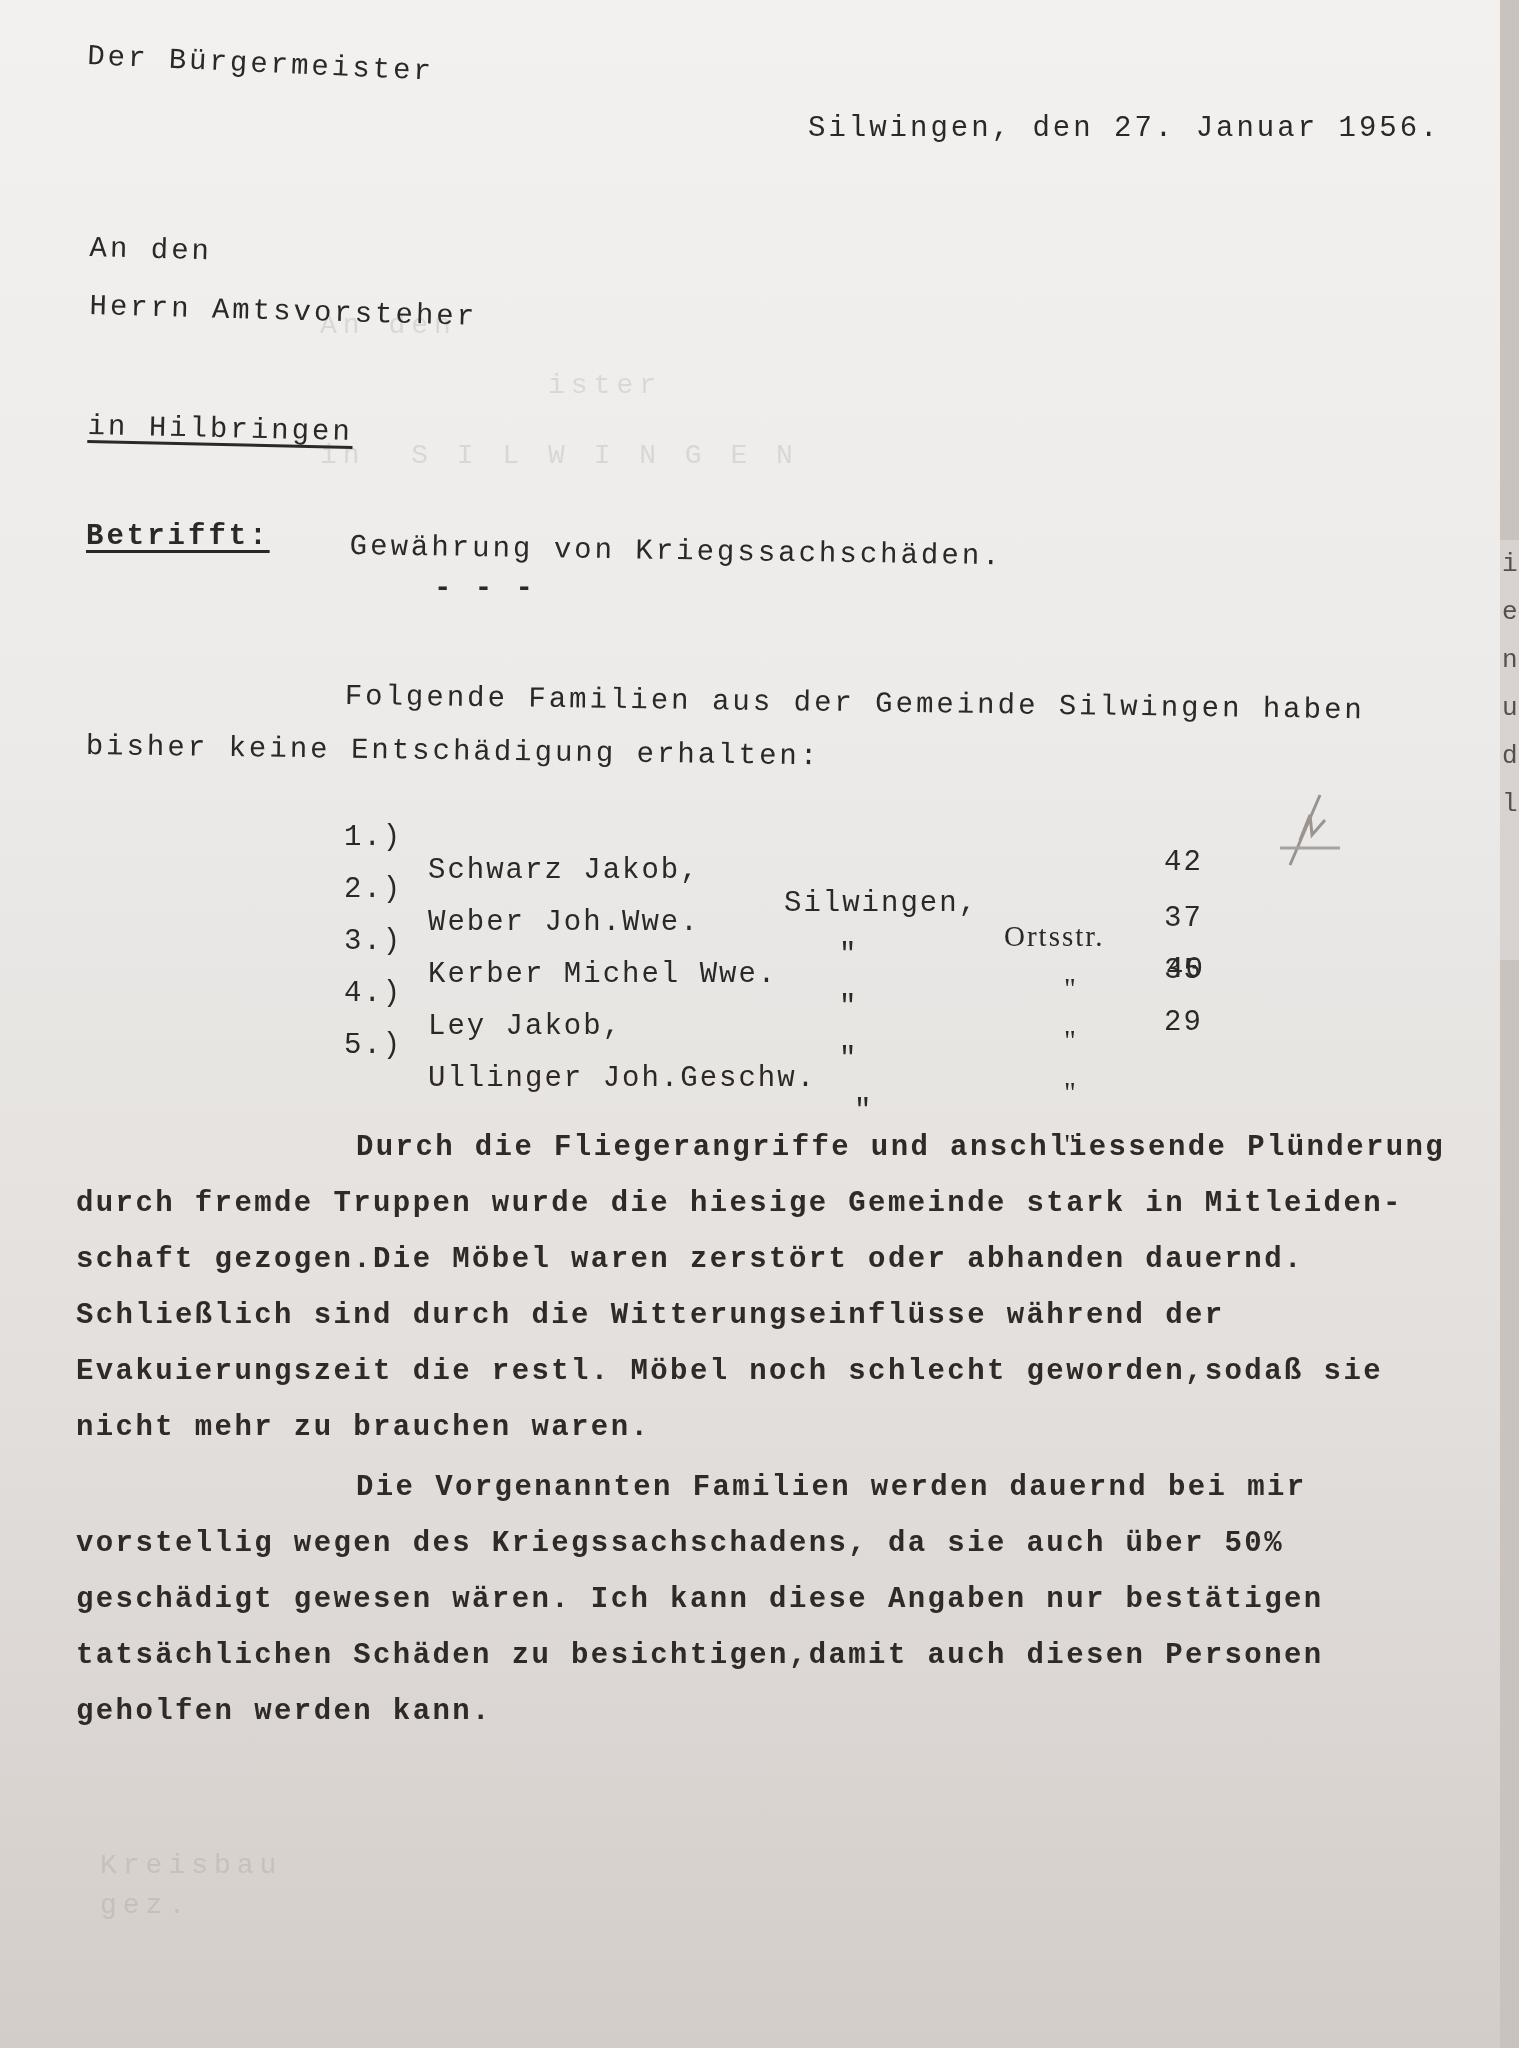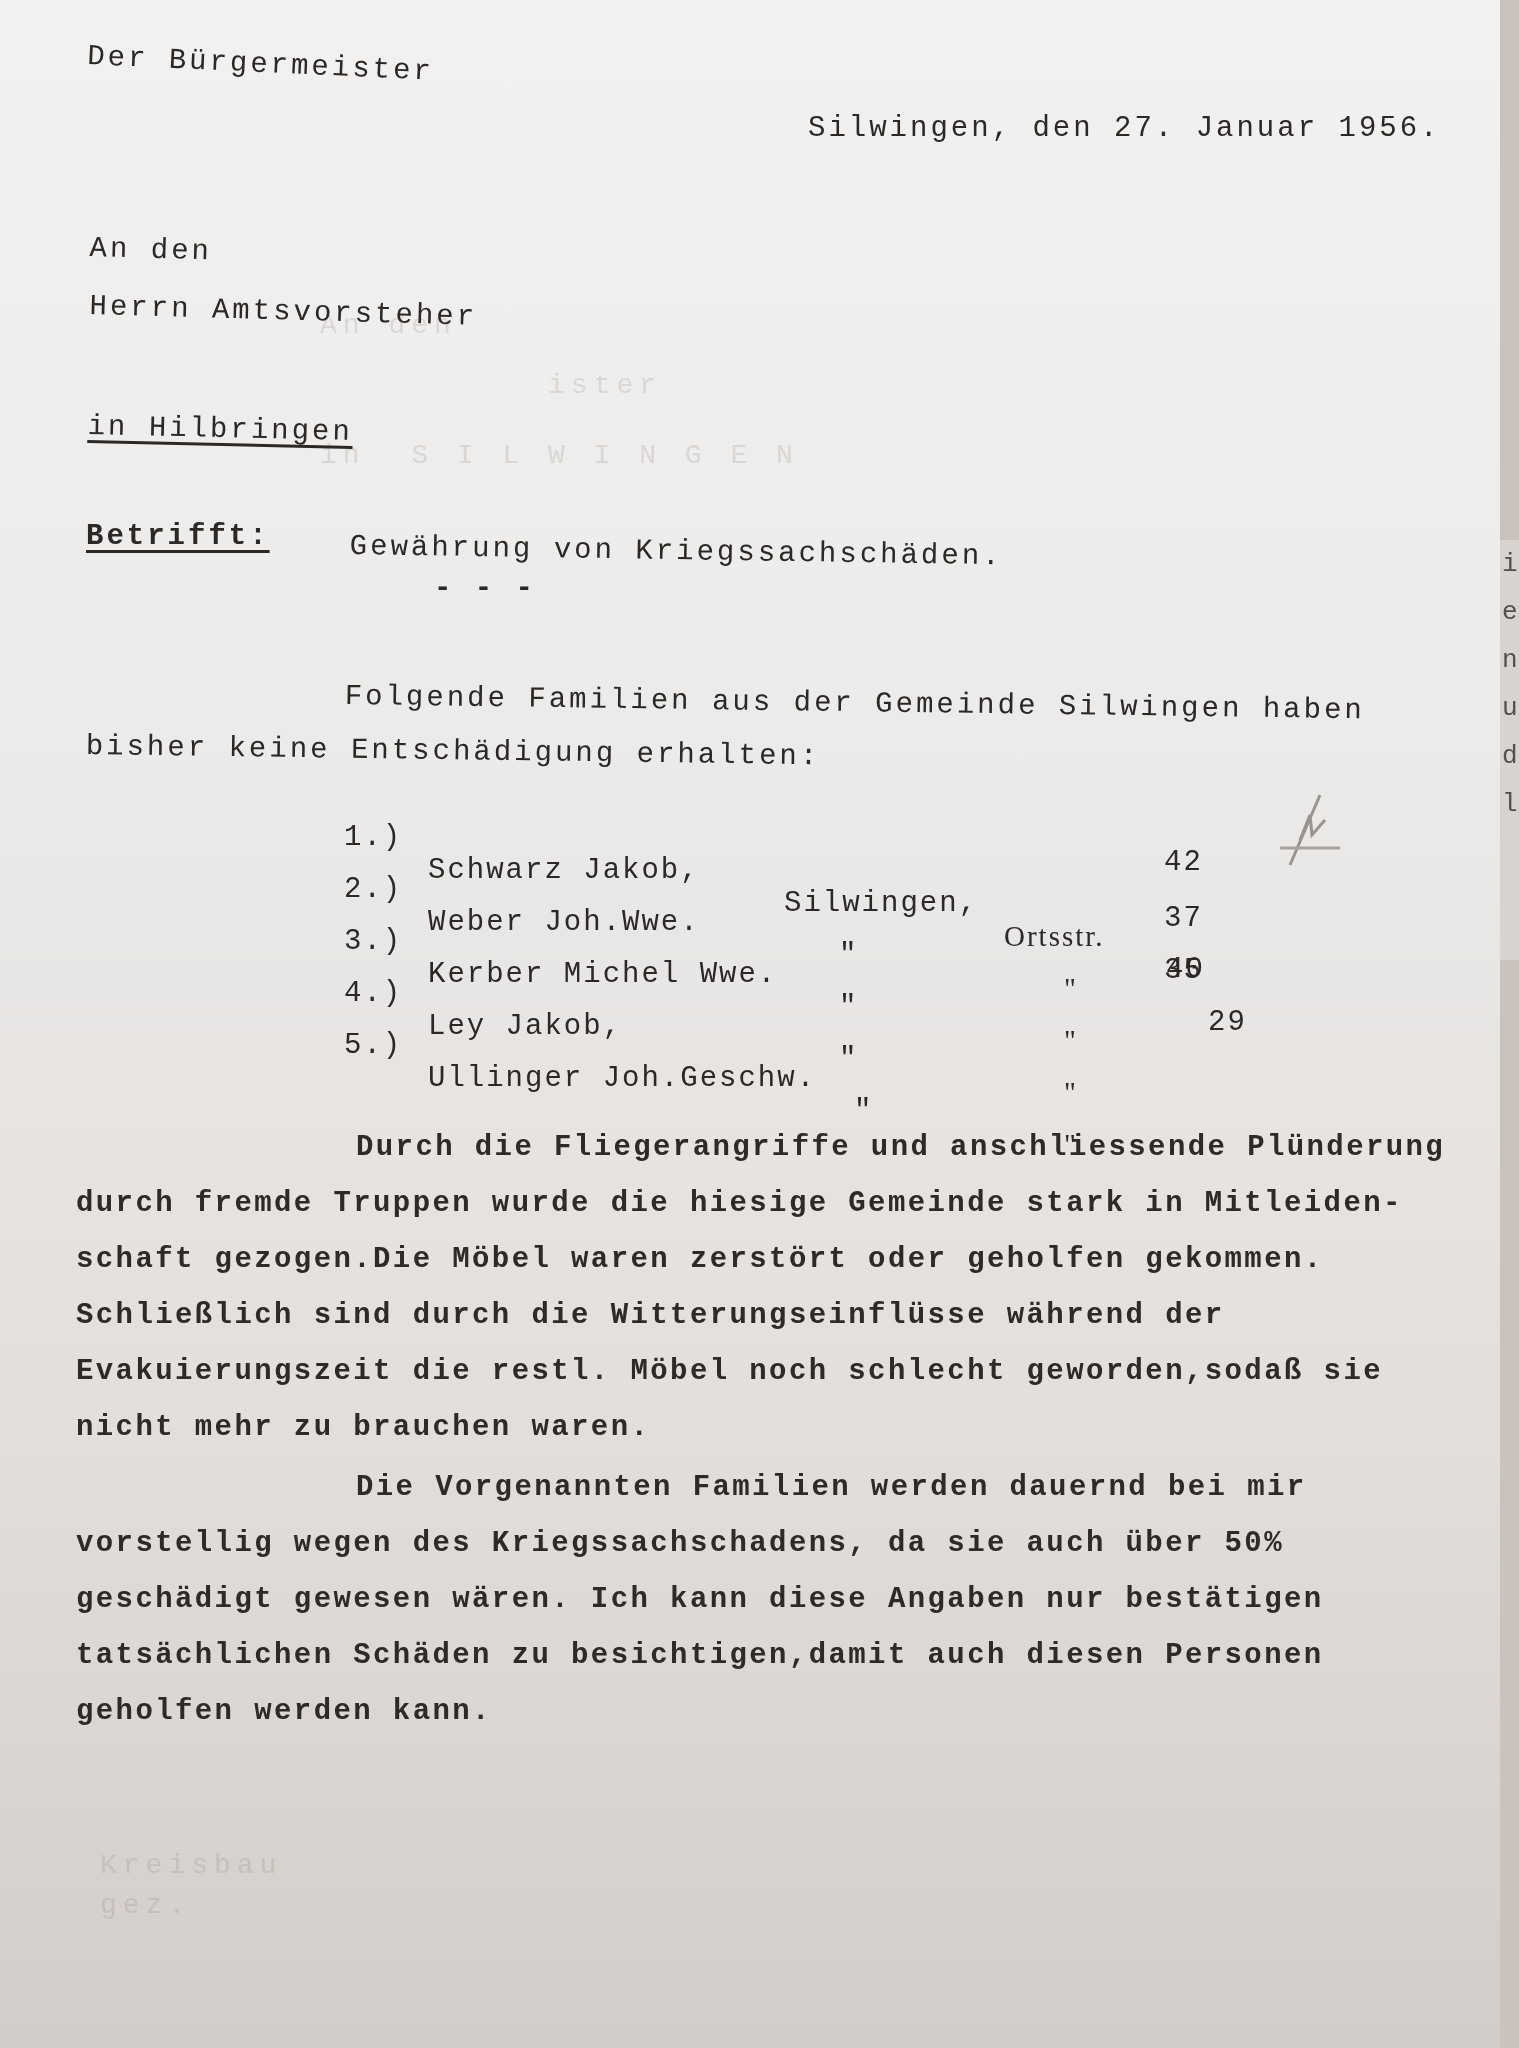--- a/index.html
+++ b/index.html
@@ -97,33 +97,33 @@
       <span class="c-name">Ley Jakob,</span>
       <span class="c-place" style="left:495px;">"</span>
       <span class="c-street" style="left:720px;">"</span>
       <span class="c-house" style="left:820px;top:10px;">35</span>
     </div>
     <div class="list-row" style="top:996px;">
       <span class="c-num">5.)</span>
       <span class="c-name">Ullinger Joh.Geschw.</span>
       <span class="c-place" style="left:510px;">"</span>
       <span class="c-street" style="left:720px;">"</span>
-      <span class="c-house" style="left:820px;top:10px;margin-left:44px;">29</span>
+      <span class="c-house" style="left:820px;top:10px;">29</span>
     </div>
   </div>
 
   <svg class="sig" viewBox="0 0 60 80">
     <path d="M10 75 L40 5 M20 50 L30 25 L32 45 L45 30" stroke="#9a9490" stroke-width="3" fill="none"></path>
     <line x1="-20" y1="58" x2="160" y2="58" stroke="#a8a29e" stroke-width="3"></line>
   </svg>
 
   <div class="para p1">
     <span class="line indent">Durch die Fliegerangriffe und anschliessende Plünderung</span>
     <span class="line">durch fremde Truppen wurde die hiesige Gemeinde stark in Mitleiden-</span>
-    <span class="line">schaft gezogen.Die Möbel waren zerstört oder geholfen gekommen.</span>
+    <span class="line">schaft gezogen.Die Möbel waren zerstört oder abhanden dauernd.</span>
     <span class="line">Schließlich sind durch die Witterungseinflüsse während der</span>
     <span class="line">Evakuierungszeit die restl. Möbel noch schlecht geworden,sodaß sie</span>
     <span class="line">nicht mehr zu brauchen waren.</span>
   </div>
 
   <div class="para p2">
     <span class="line indent">Die Vorgenannten Familien werden dauernd bei mir</span>
     <span class="line">vorstellig wegen des Kriegssachschadens, da sie auch über 50%</span>
     <span class="line">geschädigt gewesen wären. Ich kann diese Angaben nur bestätigen</span>
     <span class="line">tatsächlichen Schäden zu besichtigen,damit auch diesen Personen</span>

